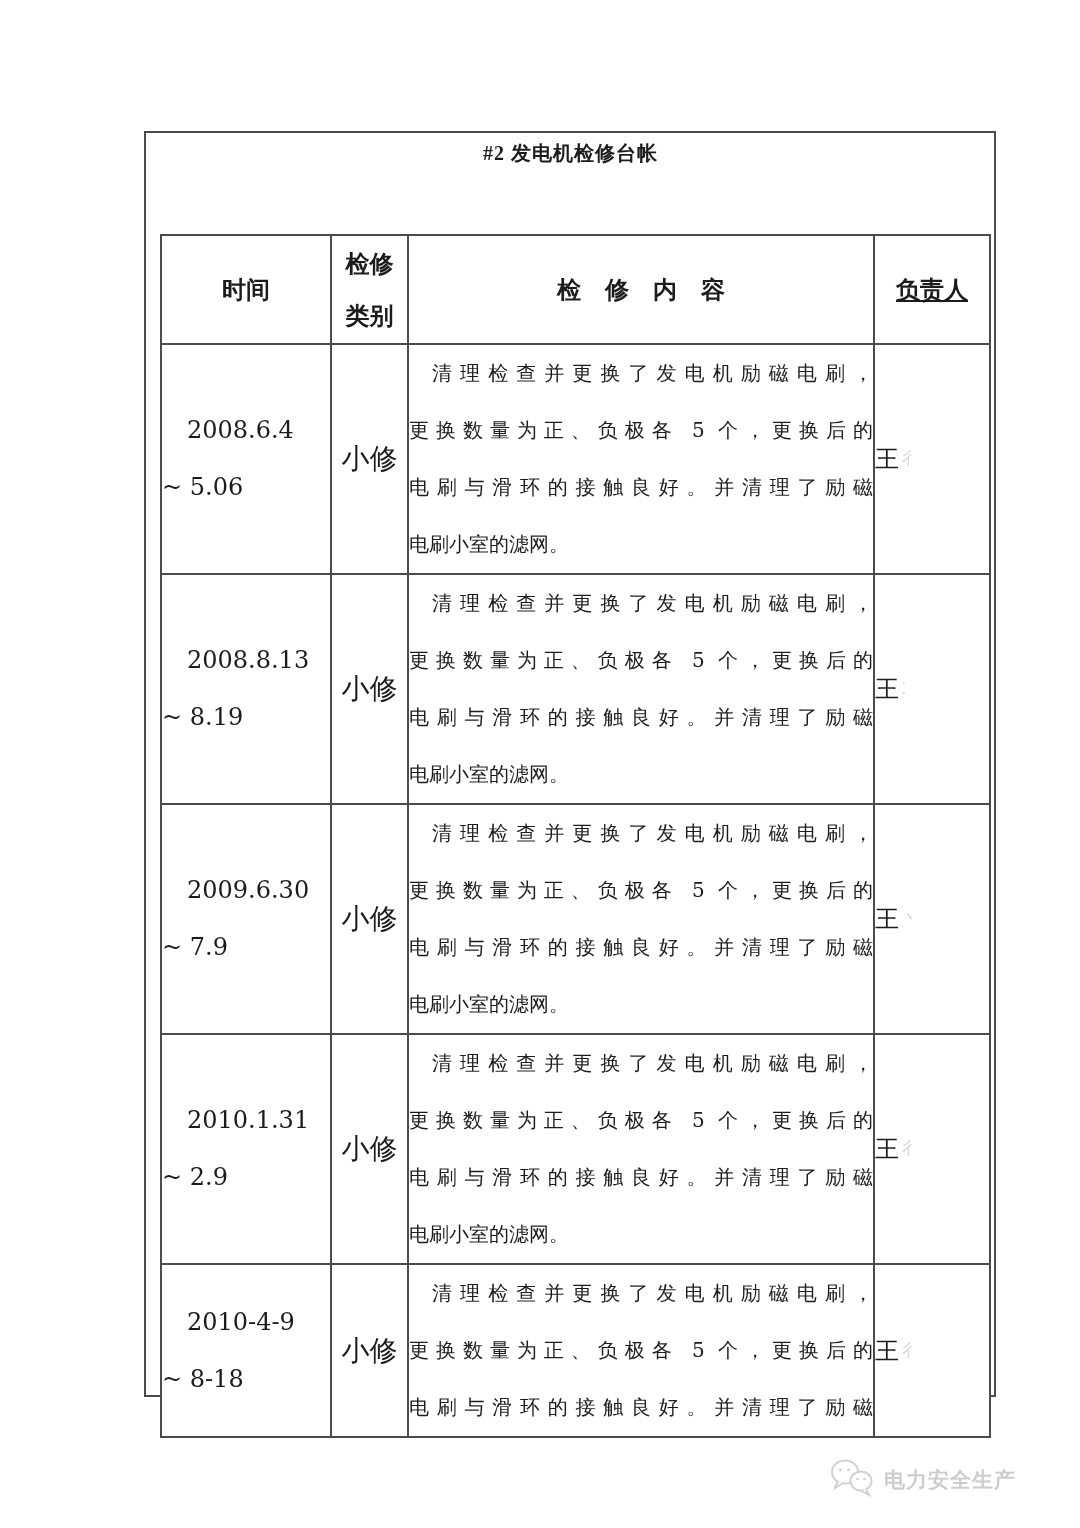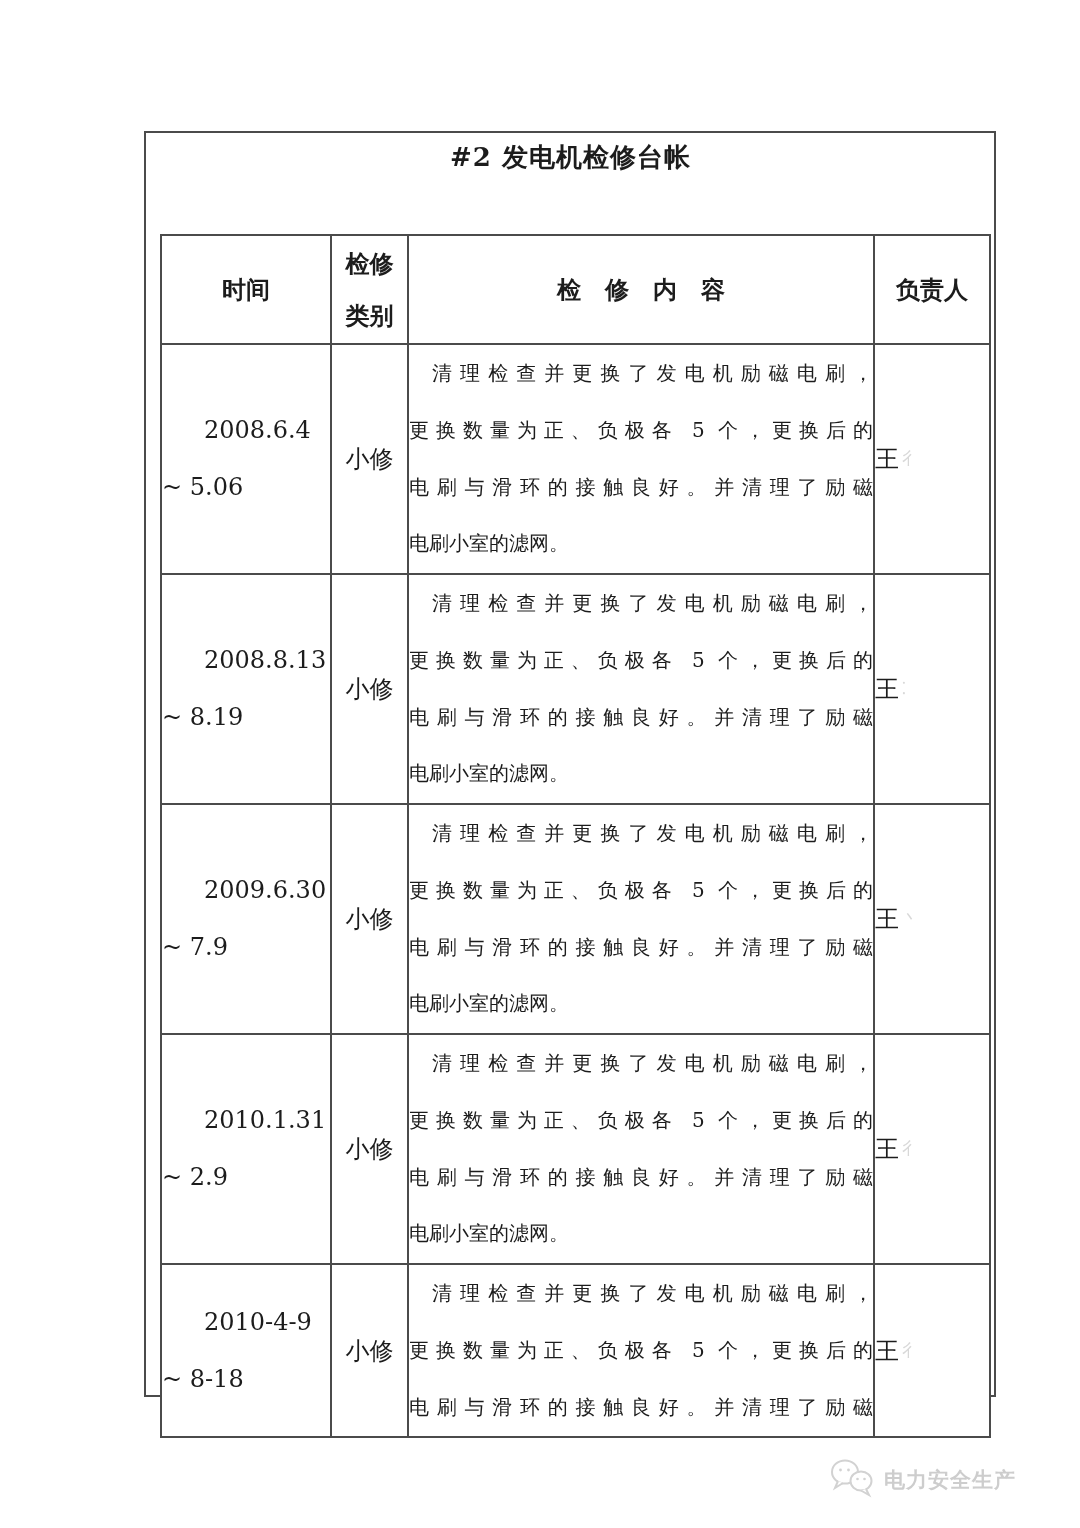--- a/index.html
+++ b/index.html
@@ -7,52 +7,52 @@
     width:1080px;height:1528px;background:#ffffff;position:relative;
     font-family:"DejaVu Serif","Liberation Serif",serif;
     color:#1c1c1c;overflow:hidden;
   }
   .page-border{
     position:absolute;left:144px;top:131px;width:848px;height:1262px;
     border:2px solid #4b4b4b;background:#ffffff;
   }
   .doc-title{
     position:absolute;left:160px;top:140px;width:821px;
-    text-align:center;font-size:26px;font-weight:bold;letter-spacing:1px;
+    text-align:center;font-size:20px;font-weight:bold;letter-spacing:1px;font-family:Liberation Serif, serif;
   }
   table.ledger{
     position:absolute;left:160px;top:202px;width:821px;
     border-collapse:collapse;table-layout:fixed;margin-top:32px;
   }
   table.ledger td{
     border:2px solid #4b4b4b;vertical-align:middle;
     background:#ffffff;overflow:hidden;padding:0;
   }
   .col-time{width:168px;}
   .col-cat{width:75px;}
   .col-content{width:464px;}
-  .col-owner{width:114px;}
+  .col-owner{width:114px;text-decoration:underline;}
   tr.hdr{height:109px;}
   tr.r1{height:225px;}
   tr.r2{height:224px;}
   tr.r3{height:225px;}
   tr.r4{height:229px;}
   tr.r5{height:160px;}
   .hcell{font-weight:bold;font-size:24px;text-align:center;}
   .hcat .line{line-height:52px;}
   .date-cell{font-size:24px;padding-left:11px;line-height:57px;}
-  .date-l1{padding-left:42px;}
-  .cat-cell{font-size:24px;text-align:center;}
+  .date-l1{padding-left:25px;}
+  .cat-cell{font-size:28px;text-align:center;}
   .content-cell{padding:0 12px;font-size:20px;}
   .cline{
     line-height:57px;text-align:justify;text-align-last:justify;
     text-justify:inter-character;white-space:nowrap;
   }
   .cline.first{text-indent:23px;}
-  .cline.lastline{text-align-last:left;font-family:Liberation Mono, monospace;}
+  .cline.lastline{text-align-last:left;}
   .owner-cell{font-size:24px;padding-left:23px;}
   .owner-mark{color:#b9b9b9;font-size:17px;opacity:.55;padding-left:3px;position:relative;top:-3px;}
   .watermark{
     position:absolute;left:830px;top:1455px;width:240px;height:50px;
     color:#cdcdcd;display:flex;align-items:center;gap:8px;
   }
   .watermark .wm-text{
     font-family:"DejaVu Sans","Liberation Sans",sans-serif;
     font-size:21px;font-weight:bold;letter-spacing:1px;color:#cdcdcd;
   }

